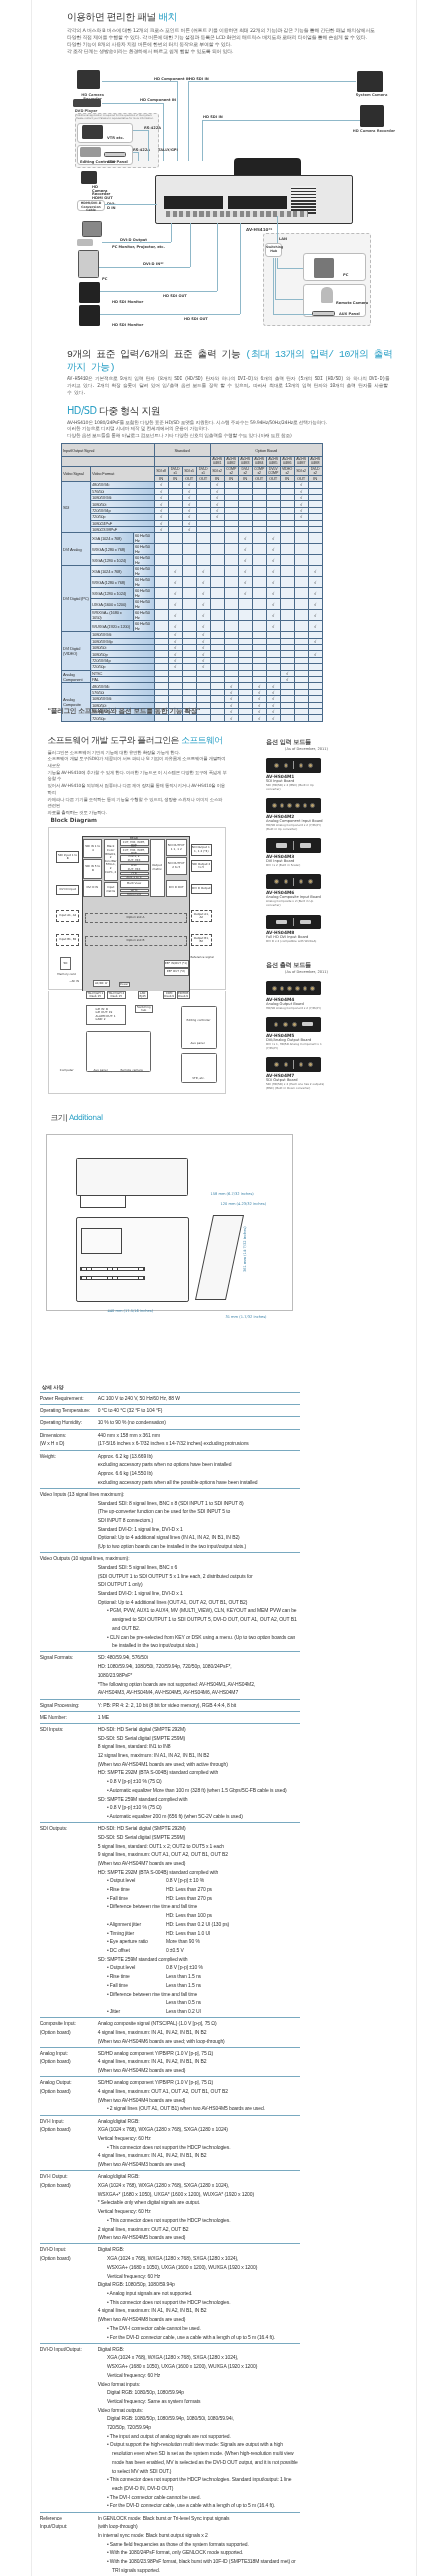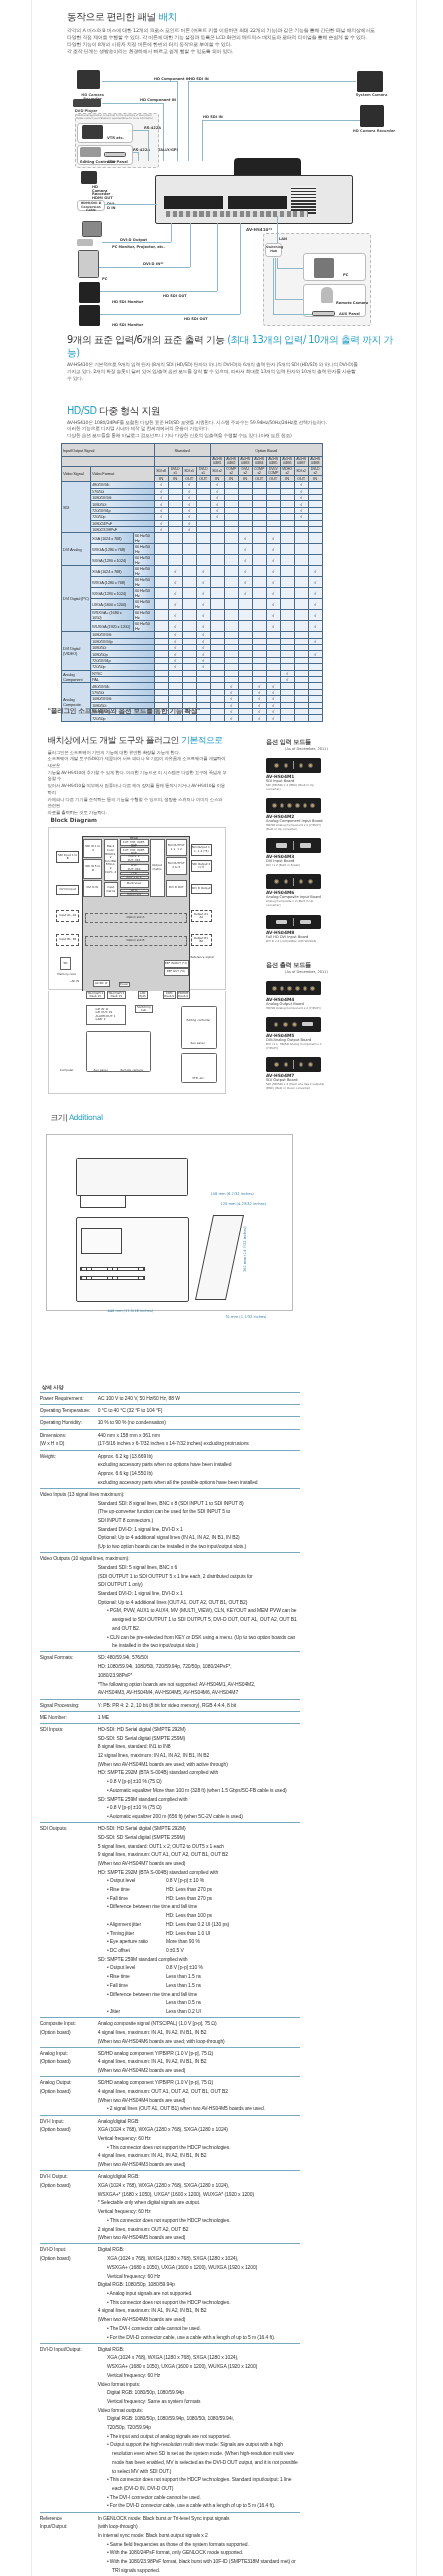--- a/index.html
+++ b/index.html
@@ -63,21 +63,21 @@
   .pair span:first-child { width: 59px; }
   .pair span:first-child::before { content: "• "; }
   .pair.noB span:first-child::before { content: ""; }
 </style>
 </head>
 <body>
 
 <div class="page">
 
   <div style="position:absolute;left:35px;top:11.3px;width:319px;">
-    <h2 class="sec"><span>동작으로 편리한 패널</span> <span class="hl">배치</span></h2>
+    <h2 class="sec"><span>이용하면 편리한 패널</span> <span class="hl">배치</span></h2>
     <div style="margin-top:3.1px;">
       <p class="body" style="line-height:6.7px;font-size:4.9px;">각각의 A 버스와 B 버스에 대한 12개의 크로스 포인트 버튼 (쉬프트 키를 이용하면 최대 22개의 기능)과 같은 기능을 통해 간단한 패널 배치상에서도</p>
       <p class="body" style="line-height:6.7px;font-size:4.9px;">다양한 직접 제어를 수행할 수 있다. 각 버튼에 대한 기능 설정과 등록은 LCD 화면의 매트릭스 배치도와 로터리 다이얼을 통해 손쉽게 할 수 있다.</p>
       <p class="body" style="line-height:6.7px;font-size:4.9px;">다양한 기능이 8개의 사용자 지정 버튼에 한번의 터치 동작으로 부여할 수 있다.</p>
       <p class="body" style="line-height:6.7px;font-size:4.9px;">각 조작 단계는 생방송이라는 환경하에서 빠르고 쉽게 행할 수 있도록 되어 있다.</p>
     </div>
   </div>
 
   <div style="position:absolute;left:0;top:0;width:386px;height:330px;">
 
@@ -176,21 +176,21 @@
     <div class="devbox" style="left:280px;top:311px;width:23px;height:5.2px;background:#ccc;border:0.5px solid #555;"></div>
     <div class="lbl" style="left:307px;top:312px;">AUX Panel</div>
     <div class="line" style="left:241px;top:258px;height:57px;border-left-width:0.5px;"></div>
     <div class="line" style="left:241px;top:314px;width:39px;border-top-width:0.5px;"></div>
     <div class="line" style="left:245px;top:258px;height:10.3px;border-left-width:0.5px;"></div>
     <div class="line" style="left:245px;top:268px;width:26px;border-top-width:0.5px;"></div>
     <div class="line" style="left:243px;top:258px;height:41px;border-left-width:0.5px;"></div>
     <div class="line" style="left:243px;top:299px;width:28px;border-top-width:0.5px;"></div>
   </div>
 
-  <div style="position:absolute;left:35px;top:334px;width:330px;">
+  <div style="position:absolute;left:35px;top:348px;width:330px;font-family:Liberation Mono, monospace;">
     <h2 class="sec"><span>9개의 표준 입력/6개의 표준 출력 기능</span> <span class="hl">(최대 13개의 입력/ 10개의 출력 까지 가능)</span></h2>
     <div style="margin-top:2.1px;">
       <p class="body" style="line-height:6.7px;font-size:4.7px;">AV-HS410은 기본적으로 9개의 입력 단자 (8개의 SDI (HD/SD) 단자와 하나의 DVI-D)와 6개의 출력 단자 (5개의 SDI (HD/SD) 와 하나의 DVI-D)를</p>
       <p class="body" style="line-height:6.7px;font-size:4.7px;">가지고 있다. 2개의 확장 슬롯이 달려 있어 입/출력 옵션 보드를 장착 할 수 있으며, 따라서 최대로 13개의 입력 단자와 10개의 출력 단자를 사용할</p>
       <p class="body" style="line-height:6.7px;font-size:4.7px;">수 있다.</p>
     </div>
   </div>
 
   <div style="position:absolute;left:35px;top:405px;width:330px;">
     <h2 class="sec"><span class="hl">HD/SD</span> <span>다중 형식 지원</span></h2>
@@ -730,21 +730,21 @@
             <td class="chk"></td>
             <td class="chk"></td>
             <td class="chk"></td>
           </tr>
         </tbody>
       </table>
   </div>
 
   <div style="position:absolute;left:15.5px;top:707px;width:180px;">
     <div style="font-size:6.7px;font-weight:bold;color:#555;letter-spacing:-0.3px;">"플러그인 소프트웨어와 옵션 보드를 통한 기능 확장"</div>
-    <h2 class="sec" style="margin-top:18.5px;font-size:8.8px;"><span>배치상에서도 개발 도구와 플러그인</span> <span class="hl">기본적으로</span></h2>
+    <h2 class="sec" style="margin-top:18.5px;font-size:8.8px;"><span>소프트웨어 개발 도구와 플러그인은</span> <span class="hl">소프트웨어</span></h2>
     <div style="margin-top:3.1px;">
       <p class="body" style="line-height:6.7px;font-size:4.4px;">플러그인은 소프트웨어 기반의 기능에 대한 유연한 확장을 가능케 한다.</p>
       <p class="body" style="line-height:6.7px;font-size:4.4px;">소프트웨어 개발 도구(SDK)가 제공되어 서드 파티나 SI 기업이 자유롭게 소프트웨어를 개발하여 새로운</p>
       <p class="body" style="line-height:6.7px;font-size:4.4px;">기능을 AV-HS410에 추가할 수 있게 한다. 이러한 기능으로 이 시스템은 다양한 요구에 폭넓게 부응할 수</p>
       <p class="body" style="line-height:6.7px;font-size:4.4px;">있어서 AV-HS410을 외부에서 컴퓨터나 다른 제어 장치를 통해 동작시키거나 AV-HS410을 이용하여</p>
       <p class="body" style="line-height:6.7px;font-size:4.4px;">카메라나 다른 기기를 조작하는 등의 기능을 수행할 수 있으며, 생방송 스위처나 이미지 소스와 관련된</p>
       <p class="body" style="line-height:6.7px;font-size:4.4px;">자료를 출력하는 것도 가능하다.</p>
     </div>
   </div>
 

